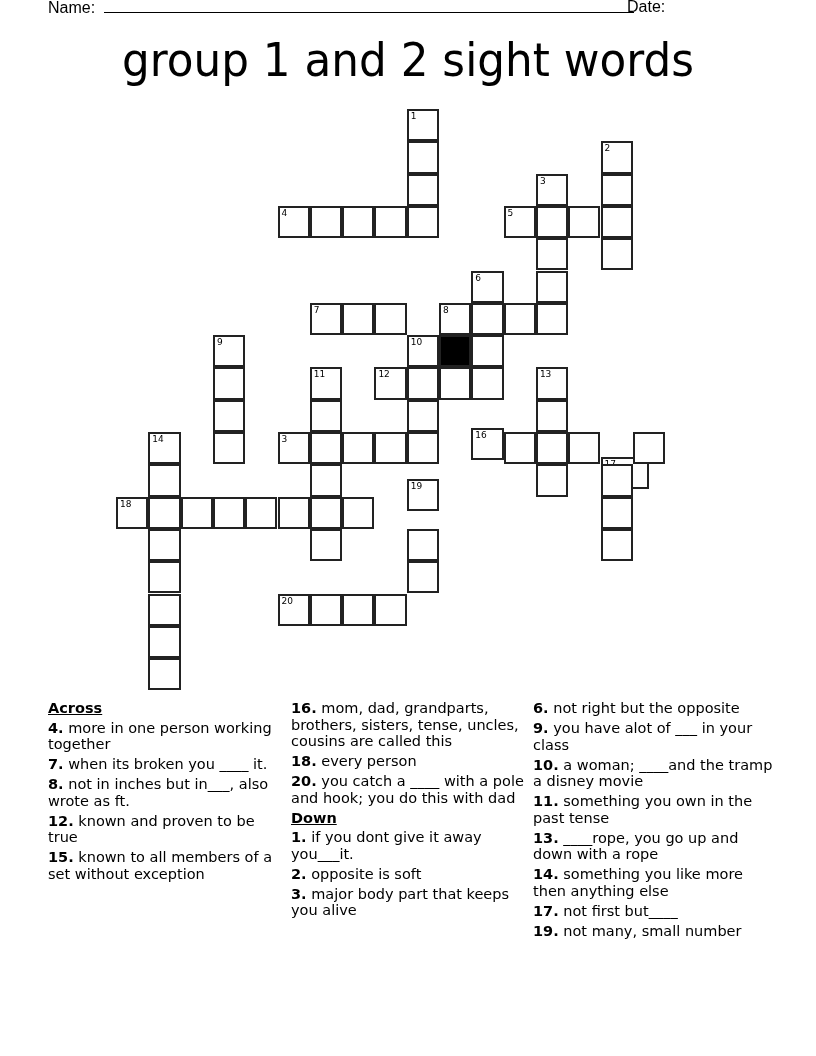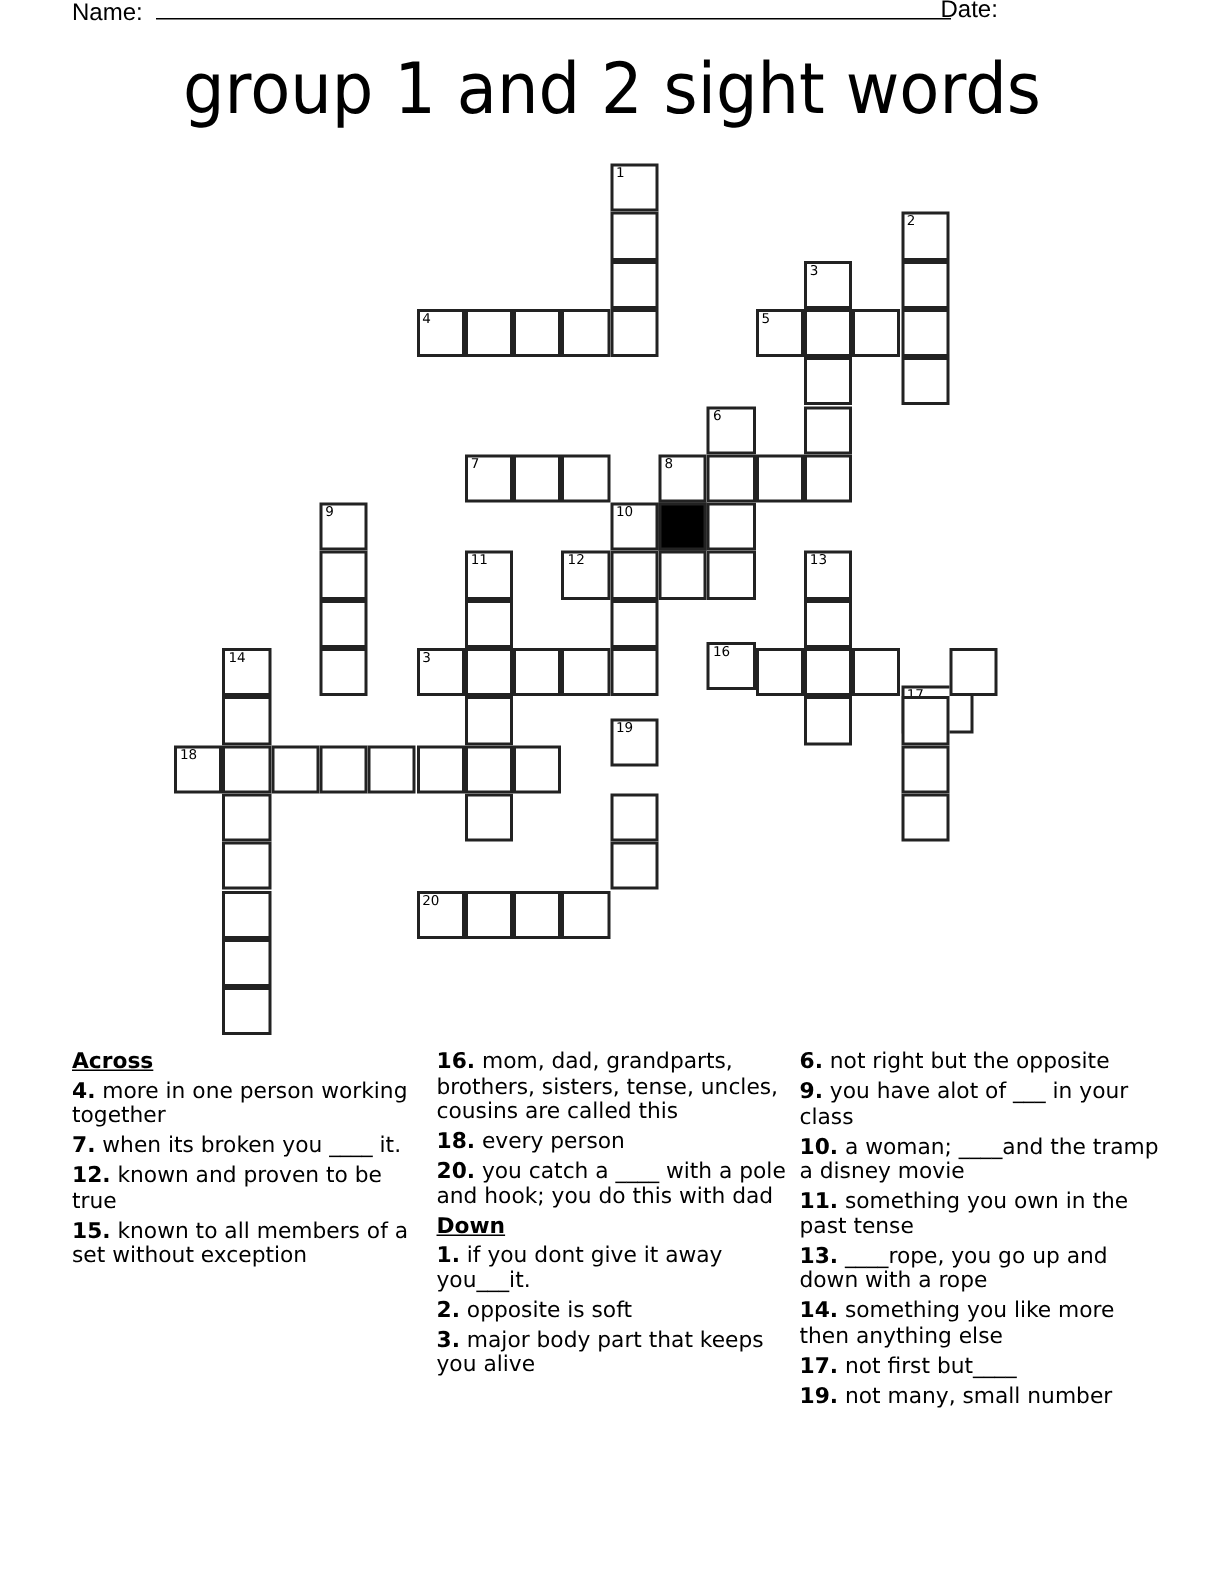--- a/index.html
+++ b/index.html
@@ -155,20 +155,21 @@
     <div class="cell" style="left: 310.8px; top: 594.5px;"></div>
     <div class="cell" style="left: 343.1px; top: 594.5px;"></div>
     <div class="cell" style="left: 375.4px; top: 594.5px;"></div>
     <div class="cell black" style="left: 440px; top: 336.1px;"></div>
   </div>
 
 <div class="clues col1">
   <div class="clue-head">Across</div>
   <div class="clue"><b>4.</b> <span>more in one person working together</span></div>
   <div class="clue"><b>7.</b> <span>when its broken you ____ it.</span></div>
+  <div class="clue"><b>8.</b> <span>not in inches but in___, also wrote as ft.</span></div>
   <div class="clue"><b>12.</b> <span>known and proven to be true</span></div>
   <div class="clue"><b>15.</b> <span>known to all members of a set without exception</span></div>
 </div>
 
 <div class="clues col2">
   <div class="clue"><b>16.</b> <span>mom, dad, grandparts, brothers, sisters, tense, uncles, cousins are called this</span></div>
   <div class="clue"><b>18.</b> <span>every person</span></div>
   <div class="clue"><b>20.</b> <span>you catch a ____ with a pole and hook; you do this with dad</span></div>
   <div class="clue-head">Down</div>
   <div class="clue"><b>1.</b> <span>if you dont give it away you___it.</span></div>

